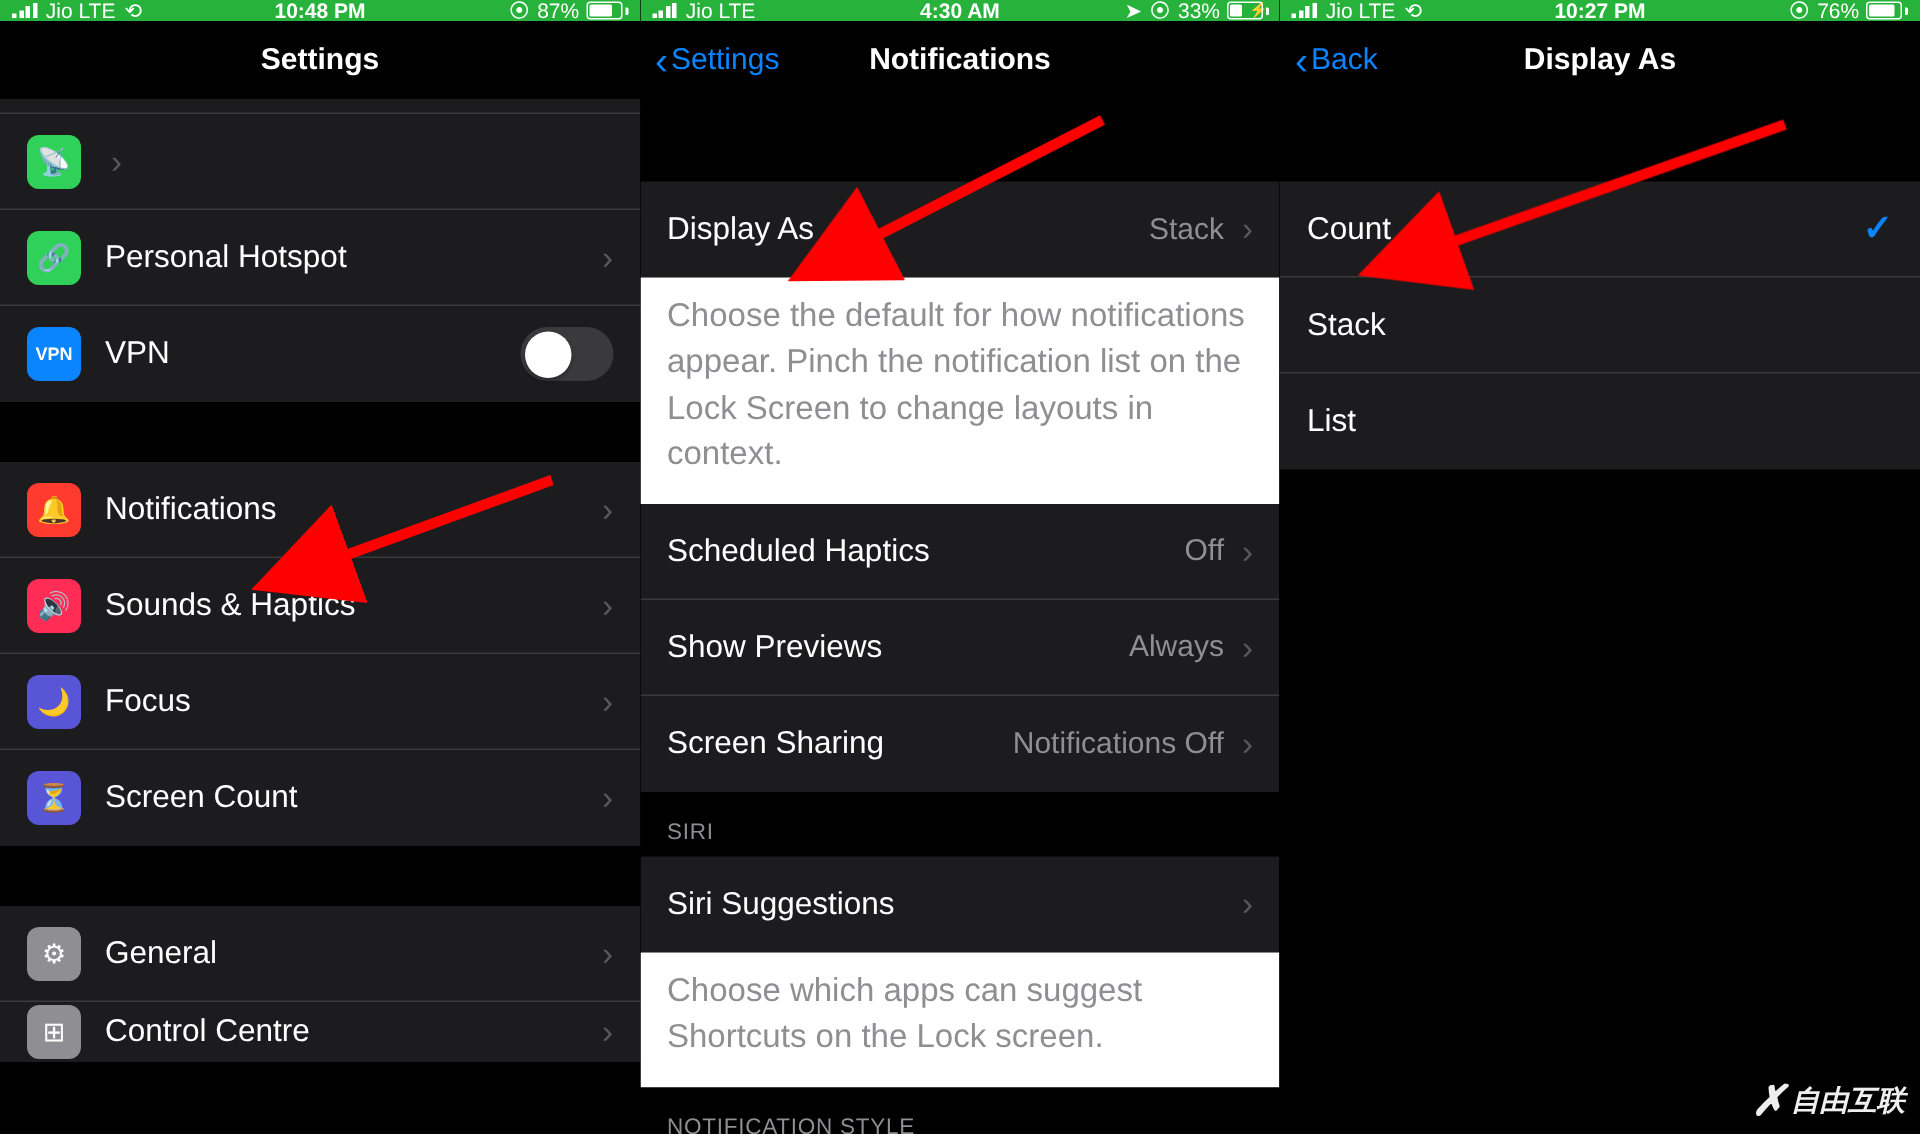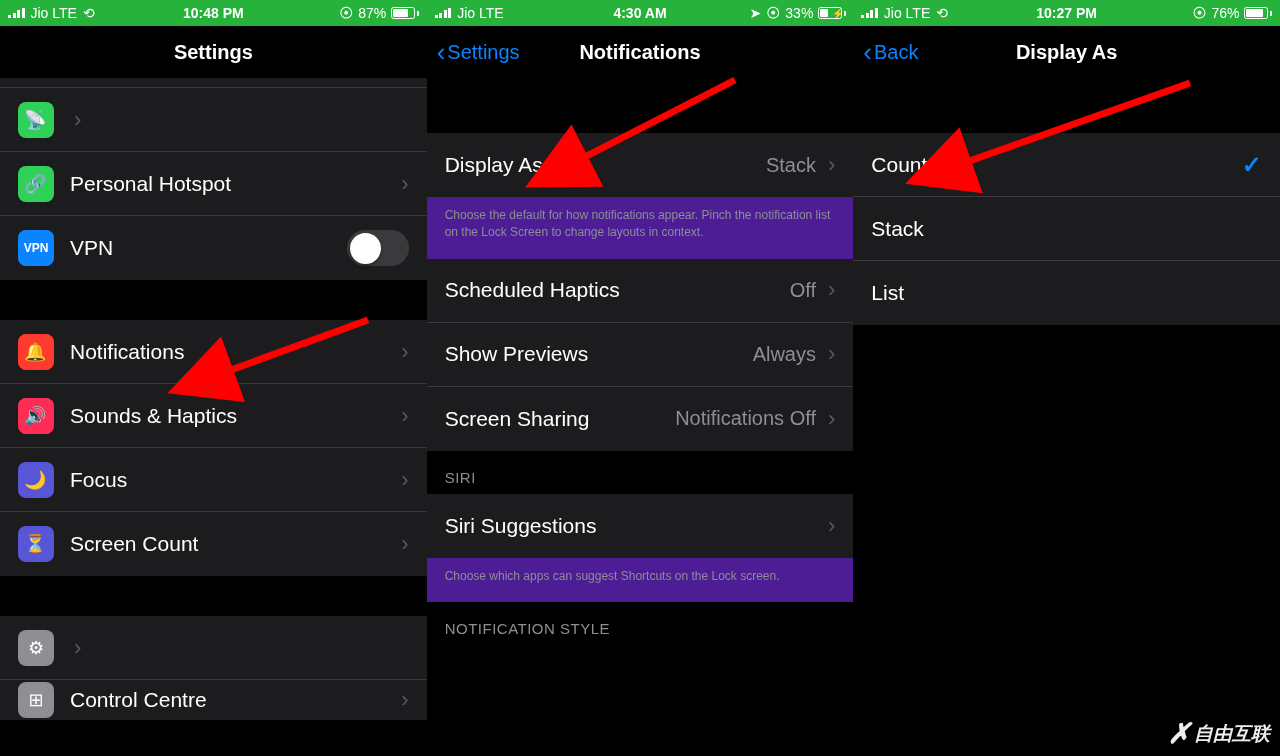--- a/index.html
+++ b/index.html
@@ -1,19 +1,19 @@
 <!DOCTYPE html>
 <html><head>
 <meta charset="utf-8">
 <style>
   * { box-sizing: border-box; margin: 0; padding: 0; }
   html, body { width: 1280px; height: 756px; background: #000; font-family: -apple-system, "Helvetica Neue", Arial, sans-serif; overflow: hidden; }
   .container { display: flex; width: 1280px; height: 756px; }
   .phone { width: 426.66px; height: 756px; background: #000; position: relative; overflow: hidden; }
-  .statusbar { height: 26px; background: #27b33b; display: flex; align-items: center; color: #fff; font-size: 14px; font-weight: 500; padding: 0 8px; position: relative; }
+  .statusbar { height: 14px; background: #27b33b; display: flex; align-items: center; color: #fff; font-size: 14px; font-weight: 500; padding: 0 8px; position: relative; }
   .status-left { display: flex; align-items: center; gap: 6px; position: absolute; left: 8px; }
   .status-center { position: absolute; left: 50%; transform: translateX(-50%); font-weight: 600; }
   .status-right { display: flex; align-items: center; gap: 5px; position: absolute; right: 8px; }
   .signal-bars { display: inline-flex; align-items: flex-end; gap: 1.5px; height: 10px; }
   .bar { width: 3px; background: #fff; }
   .b1{height:3px}.b2{height:5px}.b3{height:8px}.b4{height:10px}
   .battery { display: inline-flex; align-items: center; }
   .batt-body { width: 24px; height: 12px; border: 1px solid #fff; border-radius: 2.5px; position: relative; }
   .batt-fill { position: absolute; left: 1px; top: 1px; bottom: 1px; background: #fff; border-radius: 1px; }
   .batt-cap { width: 2px; height: 5px; background: #fff; margin-left: 1.5px; border-radius: 0 1px 1px 0; }
@@ -22,21 +22,21 @@
   .back-chevron { font-size: 26px; line-height: 1; }
   .header-title { color: #fff; font-size: 20px; font-weight: 600; }
   .list-group { background: #1c1c1e; }
   .row { display: flex; align-items: center; min-height: 64px; padding: 0 18px; border-bottom: 0.5px solid #3a3a3c; color: #fff; font-size: 21px; position: relative; }
   .row.noborder { border-bottom: none; }
   .row .icon-box { width: 36px; height: 36px; border-radius: 8px; margin-right: 16px; display: flex; align-items: center; justify-content: center; flex-shrink: 0; }
   .row .label { flex: 1; white-space: nowrap; overflow: hidden; text-overflow: ellipsis; }
   .row .value { color: #8e8e93; font-size: 20px; margin-right: 8px; }
   .chevron { color: #5a5a5e; font-size: 22px; font-weight: 300; margin-left: 4px; }
   .spacer { height: 40px; background: #000; }
-  .footer-text { color: #8e8e93; font-size: 12px; line-height: 1.4; padding: 10px 18px 18px; background: #4c1d95; }
+  .footer-text { color: #8e8e93; font-size: 22px; line-height: 1.4; padding: 10px 18px 18px; background: #ffffff; }
   .section-label { color: #8e8e93; font-size: 15px; letter-spacing: 0.5px; padding: 18px 18px 8px; background: #000; }
   .toggle { width: 62px; height: 36px; border-radius: 18px; position: relative; flex-shrink: 0; }
   .toggle.off { background: #3a3a3c; }
   .toggle .knob { width: 31px; height: 31px; background: #fff; border-radius: 50%; position: absolute; top: 2.5px; left: 3px; box-shadow: 0 2px 3px rgba(0,0,0,0.3); }
   .check { color: #0a84ff; font-size: 24px; font-weight: 600; }
   .arrow { position: absolute; pointer-events: none; z-index: 10; }
   .arrow svg { overflow: visible; }
   .watermark { position: absolute; right: 10px; bottom: 6px; color: #eee; font-size: 19px; font-weight: 700; font-style: italic; display: flex; align-items: center; gap: 3px; z-index: 20; text-shadow: 0 0 4px #000; }
   .watermark .xmark { font-size: 28px; font-weight: 900; }
   .glyph { color: #fff; font-size: 18px; }
@@ -133,20 +133,21 @@
       </div>
     </div>
 
     <div class="spacer"></div>
 
     <div class="list-group">
       <div class="row">
         <div class="icon-box" style="background:#8e8e93">
             <span class="glyph">⚙</span>
           </div>
+        <div class="label">General</div>
         <span class="chevron">›</span>
       </div>
       <div class="row noborder" style="height:40px;min-height:40px">
         <div class="icon-box" style="background:#8e8e93">
             <span class="glyph">⊞</span>
           </div>
         <div class="label">Control Centre</div>
         <span class="chevron">›</span>
       </div>
     </div>

